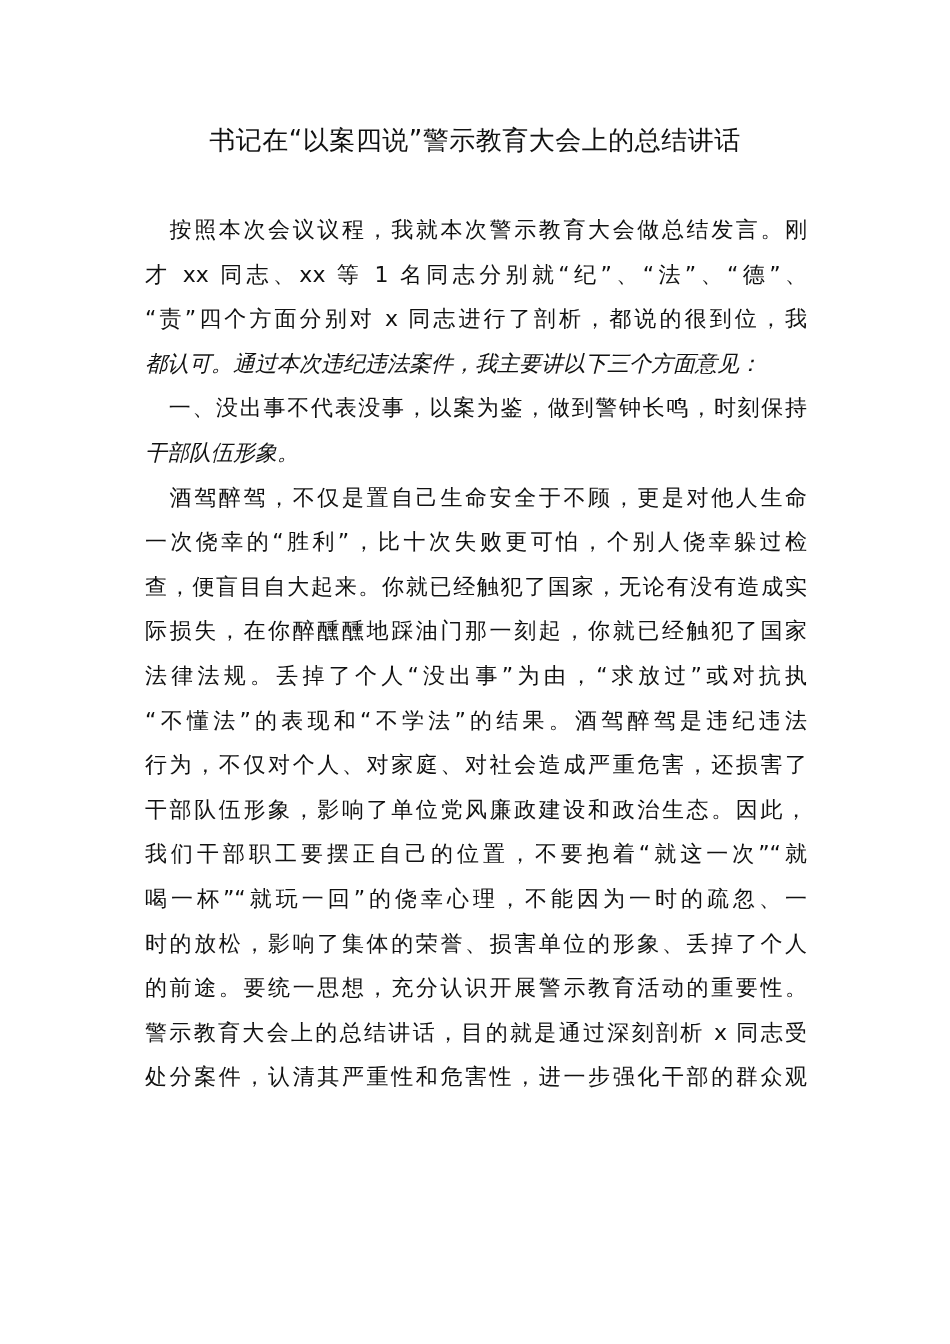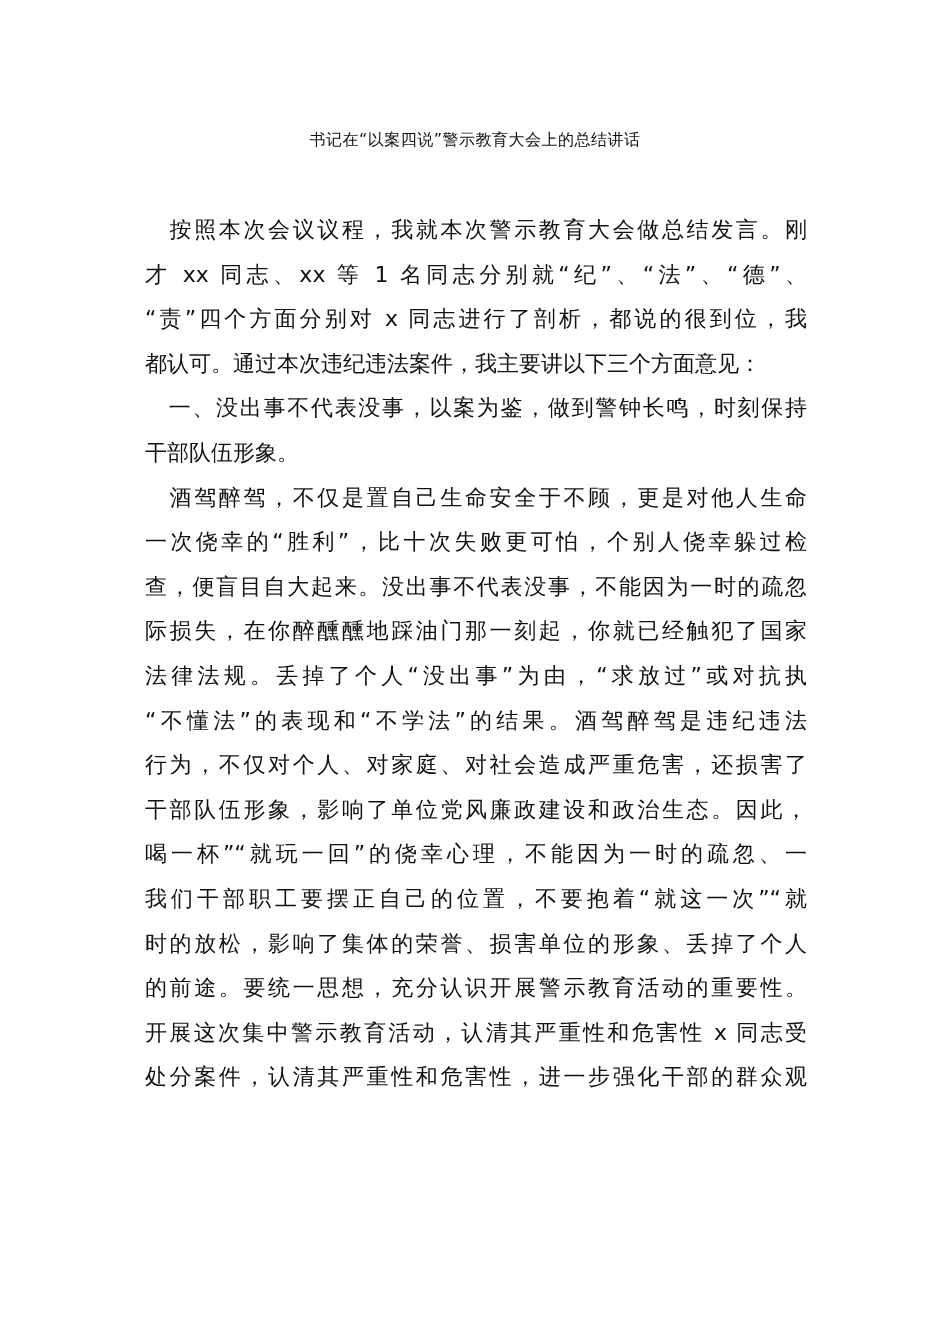--- a/index.html
+++ b/index.html
@@ -22,64 +22,65 @@
       width: 950px;
       height: 1344px;
       background: #ffffff;
     }
     .doc-title {
       position: absolute;
       left: 0;
       width: 950px;
       top: 124px;
       text-align: center;
-      font-size: 16px;
+      font-size: 26px;
       line-height: 32px;
       letter-spacing: 0.5px;
       white-space: nowrap;
     }
     .body-text {
       position: absolute;
       left: 145px;
       top: 208px;
       width: 662px;
     }
     .line {
       height: 44.6px;
       line-height: 44.6px;
       font-size: 22px;
       white-space: nowrap;
       text-align: justify;
       text-align-last: justify;
     }
     .line.last {
       text-align-last: left;
+      font-style: italic;
     }
   </style>
 </head>
 <body>
 
 <div class="page">
   <div class="doc-title">书记在“以案四说”警示教育大会上的总结讲话</div>
 
   <div class="body-text">
     <div class="line">　按照本次会议议程，我就本次警示教育大会做总结发言。刚</div>
     <div class="line">才 xx 同志、xx 等 1 名同志分别就“纪”、“法”、“德”、</div>
     <div class="line">“责”四个方面分别对 x 同志进行了剖析，都说的很到位，我</div>
     <div class="line last">都认可。通过本次违纪违法案件，我主要讲以下三个方面意见：</div>
     <div class="line">　一、没出事不代表没事，以案为鉴，做到警钟长鸣，时刻保持</div>
     <div class="line last">干部队伍形象。</div>
     <div class="line">　酒驾醉驾，不仅是置自己生命安全于不顾，更是对他人生命</div>
     <div class="line">一次侥幸的“胜利”，比十次失败更可怕，个别人侥幸躲过检</div>
-    <div class="line">查，便盲目自大起来。没出事不代表没事，不能因为一时的疏忽</div>
+    <div class="line">查，便盲目自大起来。你就已经触犯了国家，无论有没有造成实</div>
     <div class="line">际损失，在你醉醺醺地踩油门那一刻起，你就已经触犯了国家</div>
     <div class="line">法律法规。丢掉了个人“没出事”为由，“求放过”或对抗执</div>
     <div class="line">“不懂法”的表现和“不学法”的结果。酒驾醉驾是违纪违法</div>
     <div class="line">行为，不仅对个人、对家庭、对社会造成严重危害，还损害了</div>
     <div class="line">干部队伍形象，影响了单位党风廉政建设和政治生态。因此，</div>
+    <div class="line">我们干部职工要摆正自己的位置，不要抱着“就这一次”“就</div>
     <div class="line">喝一杯”“就玩一回”的侥幸心理，不能因为一时的疏忽、一</div>
-    <div class="line">我们干部职工要摆正自己的位置，不要抱着“就这一次”“就</div>
     <div class="line">时的放松，影响了集体的荣誉、损害单位的形象、丢掉了个人</div>
     <div class="line">的前途。要统一思想，充分认识开展警示教育活动的重要性。</div>
-    <div class="line">开展这次集中警示教育活动，认清其严重性和危害性 x 同志受</div>
+    <div class="line">警示教育大会上的总结讲话，目的就是通过深刻剖析 x 同志受</div>
     <div class="line">处分案件，认清其严重性和危害性，进一步强化干部的群众观</div>
   </div>
 </div>
 
 </body></html>

